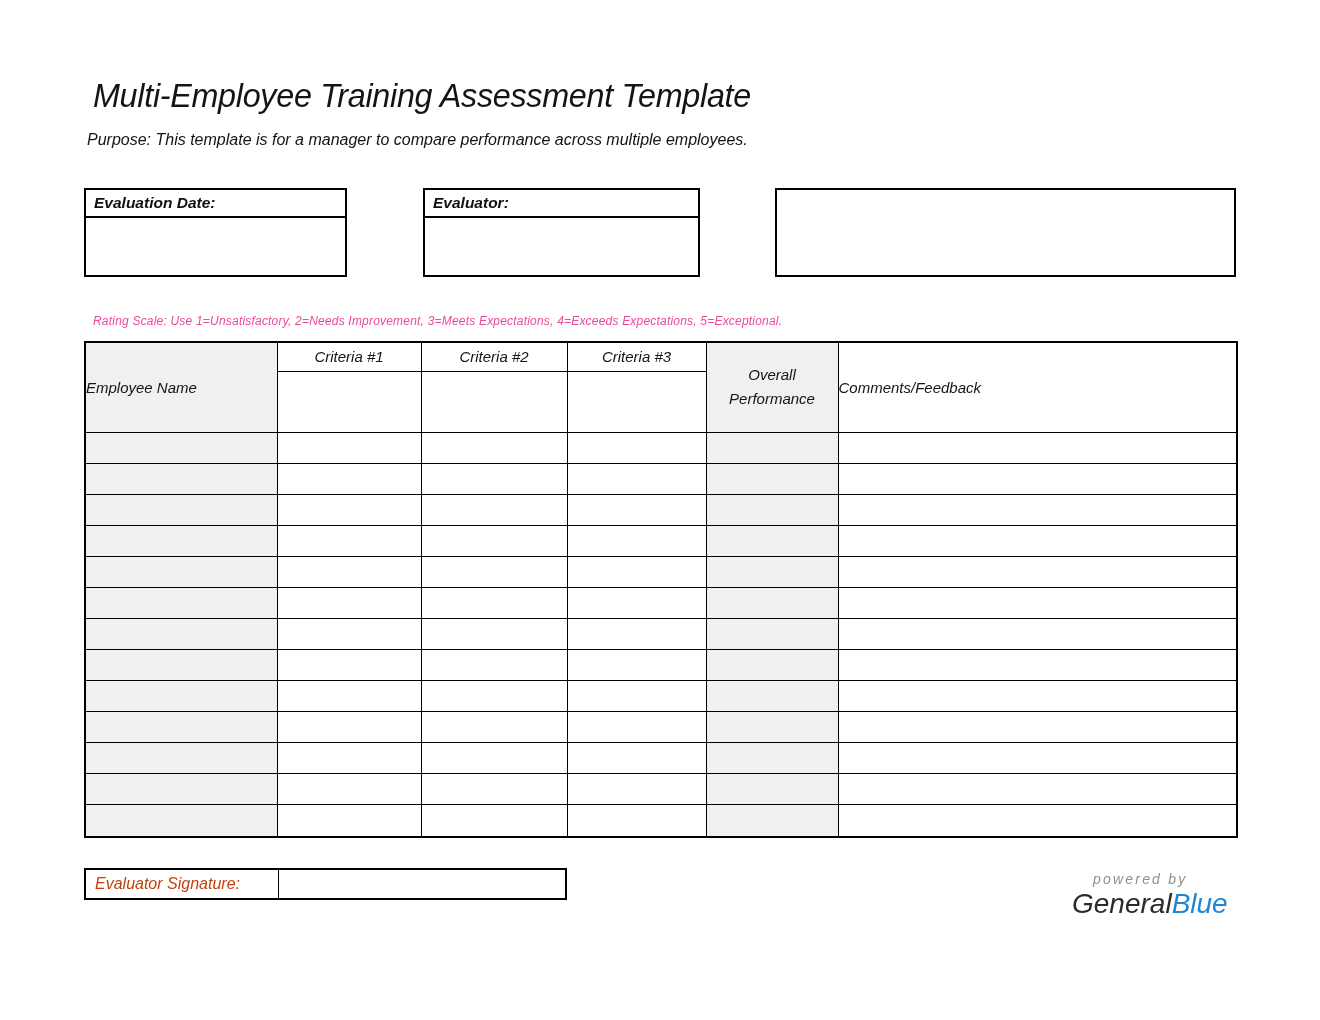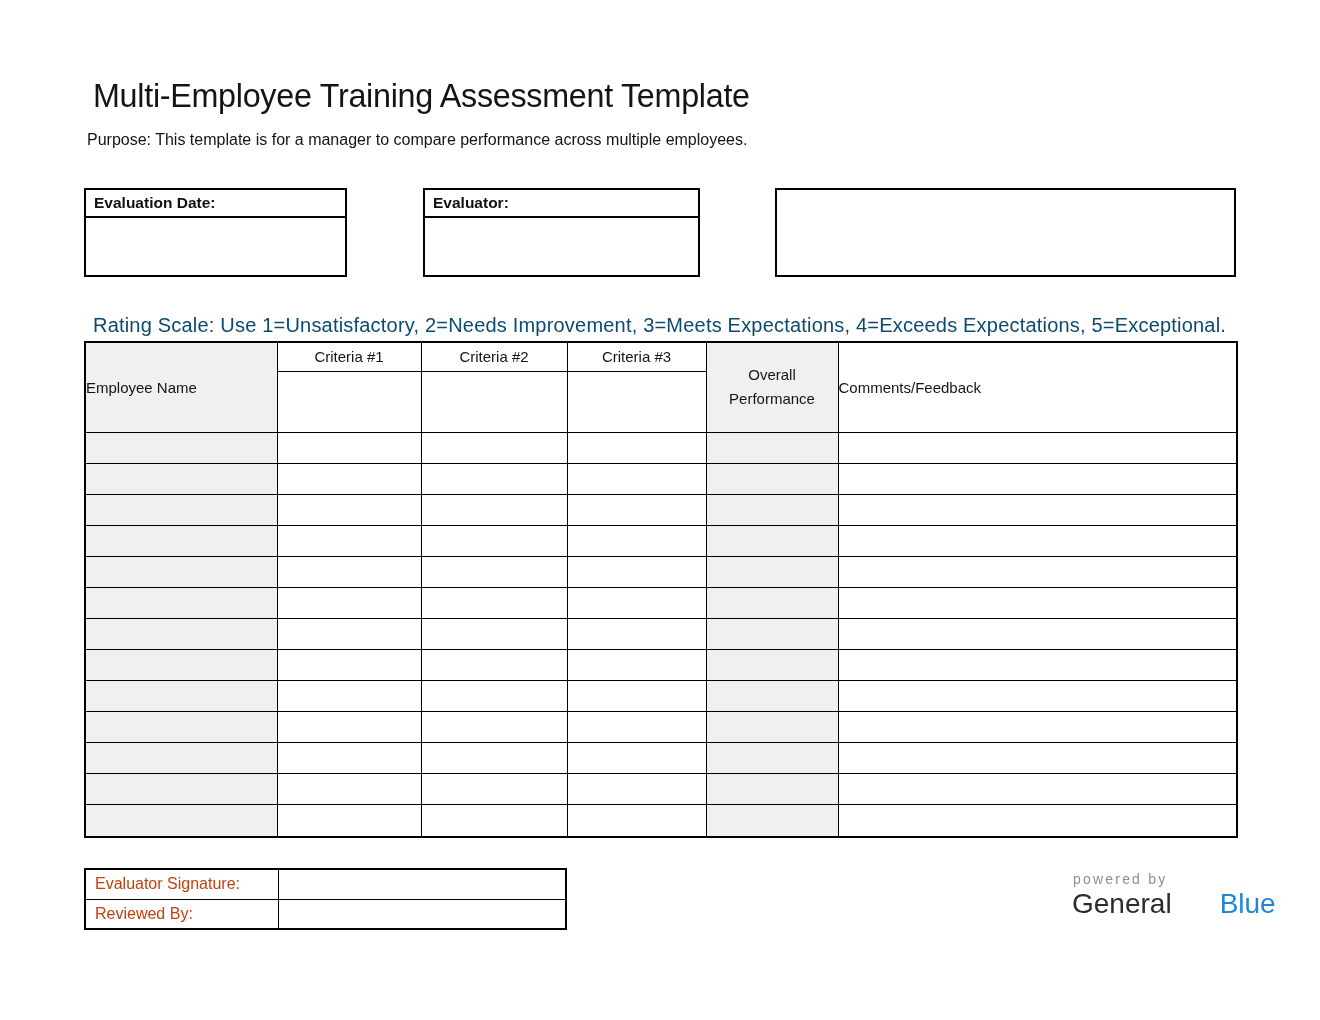--- a/index.html
+++ b/index.html
@@ -7,20 +7,21 @@
   body {
     font-family: "Liberation Sans", sans-serif;
     color: #111111;
   }
   .page {
     position: relative;
     width: 1320px;
     height: 1020px;
     background: #ffffff;
     overflow: hidden;
+    font-style: italic;
   }
 
   
   .title {
     position: absolute;
     left: 93px;
     top: 76px;
     margin: 0;
     font-size: 34px;
     font-weight: 500;
@@ -59,24 +60,24 @@
     padding-left: 8px;
     white-space: nowrap;
   }
   .info-box-field { height: 55px; }
 
   
   .rating-scale {
     position: absolute;
     left: 93px;
     top: 314px;
-    font-size: 20px;
+    font-size: 12px;
     letter-spacing: 0.2px;
     white-space: nowrap;
-    color: #0c4a6e;
+    color: #ec4899;
   }
 
   
   .main-table {
     position: absolute;
     left: 84px;
     top: 341px;
     width: 1152px;
     border-collapse: collapse;
     table-layout: fixed;
@@ -123,30 +124,30 @@
   .footer-logo {
     position: absolute;
     left: 1072px;
     top: 871px;
     text-align: left;
   }
   .powered-by {
     font-size: 14px;
     letter-spacing: 2.2px;
     color: var(--powered-gray, #8f8f8f);
-    margin-left: 1px;
+    margin-left: 21px;
     white-space: nowrap;
   }
   .brand-name {
     font-size: 28px;
     line-height: 33px;
     white-space: nowrap;
   }
   .brand-dark { color: #2b2b2b; margin-top: 12px; }
-  .brand-blue { color: var(--brand-blue, #1f87d3); margin-left: 48px; }
+  .brand-blue { color: var(--brand-blue, #1f87d3); }
 </style>
 </head>
 <body>
 
 <div class="page">
 
   <h1 class="title">Multi-Employee Training Assessment Template</h1>
   <div class="purpose">Purpose: This template is for a manager to compare performance across multiple employees.</div>
 
   <div class="info-box box-date">
@@ -298,24 +299,20 @@
   <table class="signature-table">
     <colgroup>
       <col style="width:193px">
       <col style="width:288px">
     </colgroup>
     <tbody>
       <tr>
         <td>Evaluator Signature:</td>
         <td></td>
       </tr>
-      <tr>
-        <td>Reviewed By:</td>
-        <td></td>
-      </tr>
     </tbody>
   </table>
 
   <div class="footer-logo">
     <div class="powered-by">powered by</div>
     <div class="brand-name"><span class="brand-dark">General</span><span class="brand-blue">Blue</span></div>
   </div>
 
 </div>
 

